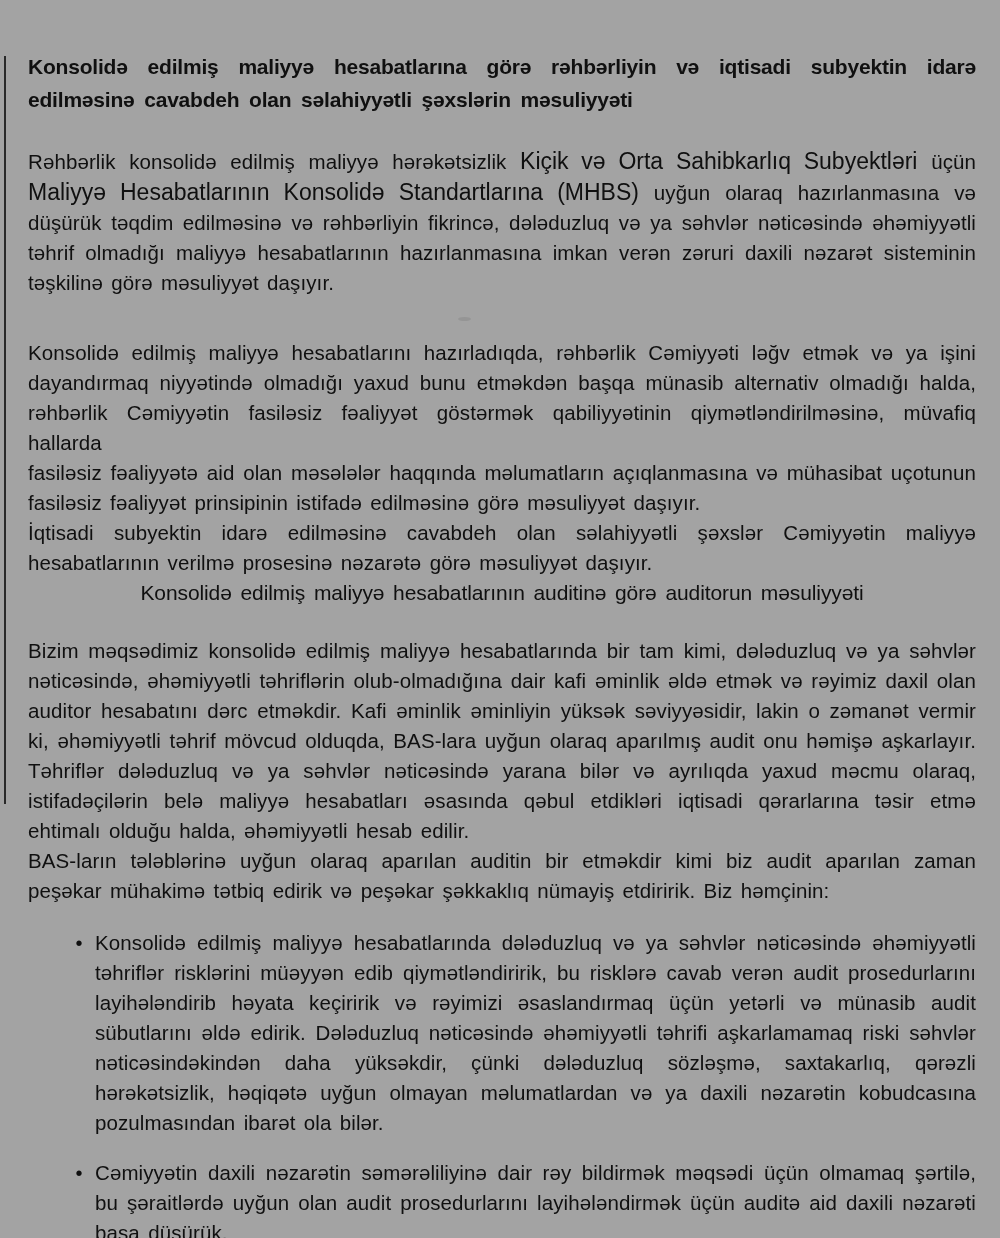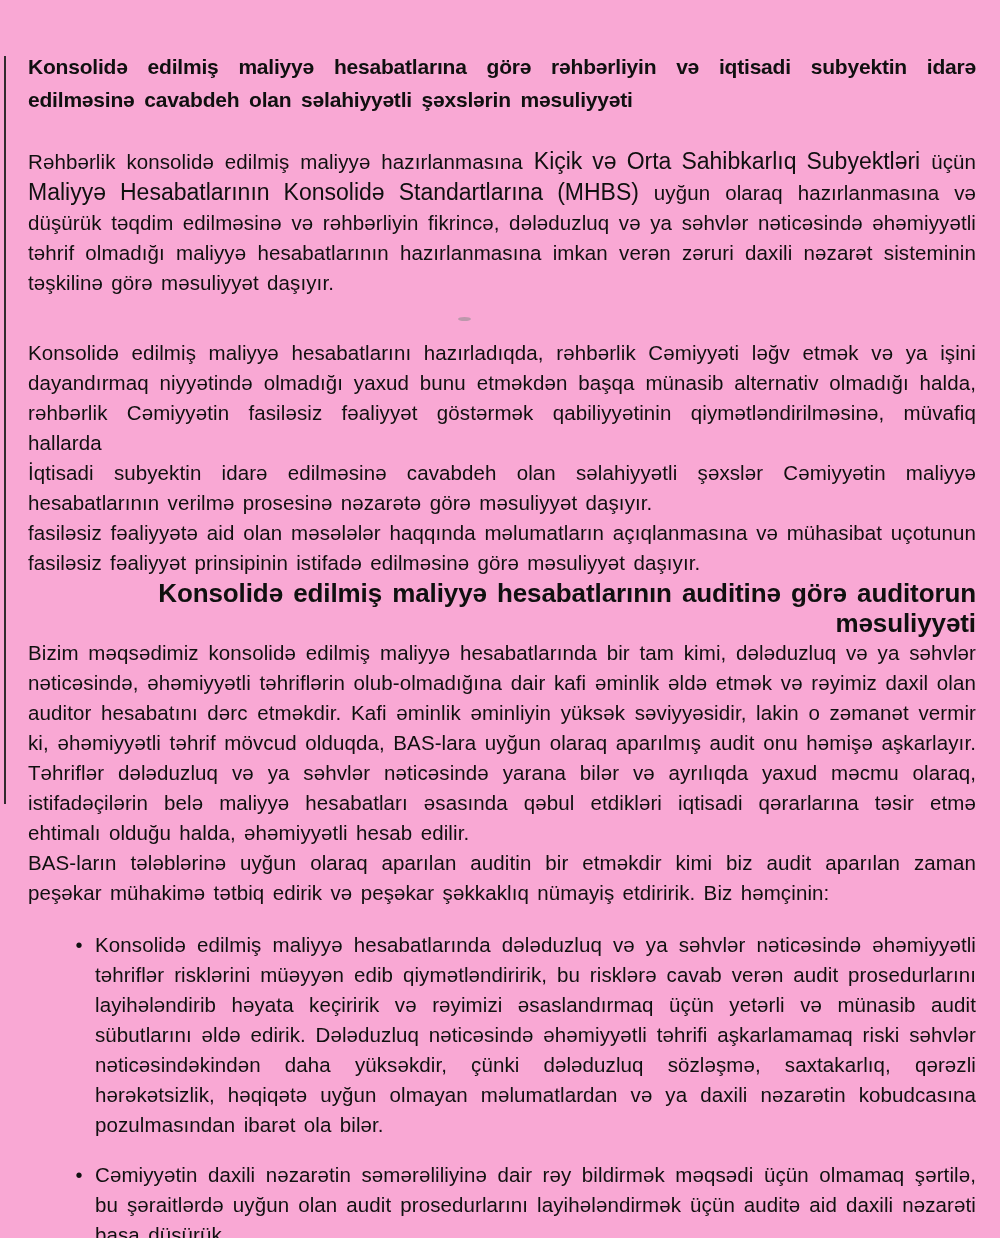--- a/index.html
+++ b/index.html
@@ -4,21 +4,21 @@
 <style>
   html, body { margin: 0; padding: 0; }
   body {
     width: 1000px; height: 1238px;
     background: #ffffff;
     overflow: hidden;
   }
   .page {
     position: relative;
     width: 1000px; height: 1238px;
-    background: #f9a8d4;
+    background: #a3a3a3;
     color: #101010;
     font-family: "Liberation Sans", "DejaVu Sans", sans-serif;
     -webkit-font-smoothing: antialiased;
   }
   .content {
     position: absolute;
     left: 28px; right: 24px; top: 50px;
     text-align: justify;
     font-size: 20.5px;
     line-height: 30px;
@@ -30,28 +30,28 @@
     font-size: 21px;
     line-height: 33px;
     margin: 0;
     word-spacing: 4px;
     letter-spacing: -0.2px;
   }
   p { margin: 0; }
   .para-management { margin-top: 30px; }
   .block-going-concern { margin-top: 40px; }
   .subheading {
-    font-weight: 700;
-    font-size: 26px;
+    font-weight: 400;
+    font-size: 21px;
     margin: 0;
     letter-spacing: -0.1px;
     word-spacing: 3px;
-    text-align: right;
+    text-align: center;
   }
-  .block-auditor { }
+  .block-auditor { margin-top: 28px; }
   .std-name-lg { font-size: 23px; letter-spacing: 0; word-spacing: 1px; }
   ul.bullet-list {
     list-style: none;
     margin: 22px 0 0 0;
     padding: 0;
   }
   ul.bullet-list li {
     position: relative;
     padding-left: 67px;
   }
@@ -84,30 +84,30 @@
 
 <div class="page">
 
   <div class="edge-line"></div>
   <div class="speck"></div>
 
   <div class="content">
 
     <p class="heading">Konsolidə edilmiş maliyyə hesabatlarına görə rəhbərliyin və iqtisadi subyektin idarə edilməsinə cavabdeh olan səlahiyyətli şəxslərin məsuliyyəti</p>
 
-    <p class="para-management"><span>Rəhbərlik konsolidə edilmiş maliyyə hazırlanmasına</span>
+    <p class="para-management"><span>Rəhbərlik konsolidə edilmiş maliyyə hərəkətsizlik</span>
       <span class="std-name-lg">Kiçik və Orta Sahibkarlıq Subyektləri</span>
       <span>üçün</span>
       <span class="std-name-lg">Maliyyə Hesabatlarının Konsolidə Standartlarına (MHBS)</span>
       <span>uyğun olaraq hazırlanmasına və düşürük təqdim edilməsinə və rəhbərliyin fikrincə, dələduzluq və ya səhvlər nəticəsində əhəmiyyətli təhrif olmadığı maliyyə hesabatlarının hazırlanmasına imkan verən zəruri daxili nəzarət sisteminin təşkilinə görə məsuliyyət daşıyır.</span></p>
 
     <div class="block-going-concern">
       <p>Konsolidə edilmiş maliyyə hesabatlarını hazırladıqda, rəhbərlik Cəmiyyəti ləğv etmək və ya işini dayandırmaq niyyətində olmadığı yaxud bunu etməkdən başqa münasib alternativ olmadığı halda, rəhbərlik Cəmiyyətin fasiləsiz fəaliyyət göstərmək qabiliyyətinin qiymətləndirilməsinə, müvafiq hallarda</p>
+      <p>fasiləsiz fəaliyyətə aid olan məsələlər haqqında məlumatların açıqlanmasına və mühasibat uçotunun fasiləsiz fəaliyyət prinsipinin istifadə edilməsinə görə məsuliyyət daşıyır.</p>
       <p>İqtisadi subyektin idarə edilməsinə cavabdeh olan səlahiyyətli şəxslər Cəmiyyətin maliyyə hesabatlarının verilmə prosesinə nəzarətə görə məsuliyyət daşıyır.</p>
-      <p>fasiləsiz fəaliyyətə aid olan məsələlər haqqında məlumatların açıqlanmasına və mühasibat uçotunun fasiləsiz fəaliyyət prinsipinin istifadə edilməsinə görə məsuliyyət daşıyır.</p>
       <p class="subheading">Konsolidə edilmiş maliyyə hesabatlarının auditinə görə auditorun məsuliyyəti</p>
     </div>
 
     <div class="block-auditor">
       <p>Bizim məqsədimiz konsolidə edilmiş maliyyə hesabatlarında bir tam kimi, dələduzluq və ya səhvlər nəticəsində, əhəmiyyətli təhriflərin olub-olmadığına dair kafi əminlik əldə etmək və rəyimiz daxil olan auditor hesabatını dərc etməkdir. Kafi əminlik əminliyin yüksək səviyyəsidir, lakin o zəmanət vermir ki, əhəmiyyətli təhrif mövcud olduqda, BAS-lara uyğun olaraq aparılmış audit onu həmişə aşkarlayır. Təhriflər dələduzluq və ya səhvlər nəticəsində yarana bilər və ayrılıqda yaxud məcmu olaraq, istifadəçilərin belə maliyyə hesabatları əsasında qəbul etdikləri iqtisadi qərarlarına təsir etmə ehtimalı olduğu halda, əhəmiyyətli hesab edilir.</p>
       <p>BAS-ların tələblərinə uyğun olaraq aparılan auditin bir etməkdir kimi biz audit aparılan zaman peşəkar mühakimə tətbiq edirik və peşəkar şəkkaklıq nümayiş etdiririk. Biz həmçinin:</p>
     </div>
 
     <ul class="bullet-list">
       <li>

